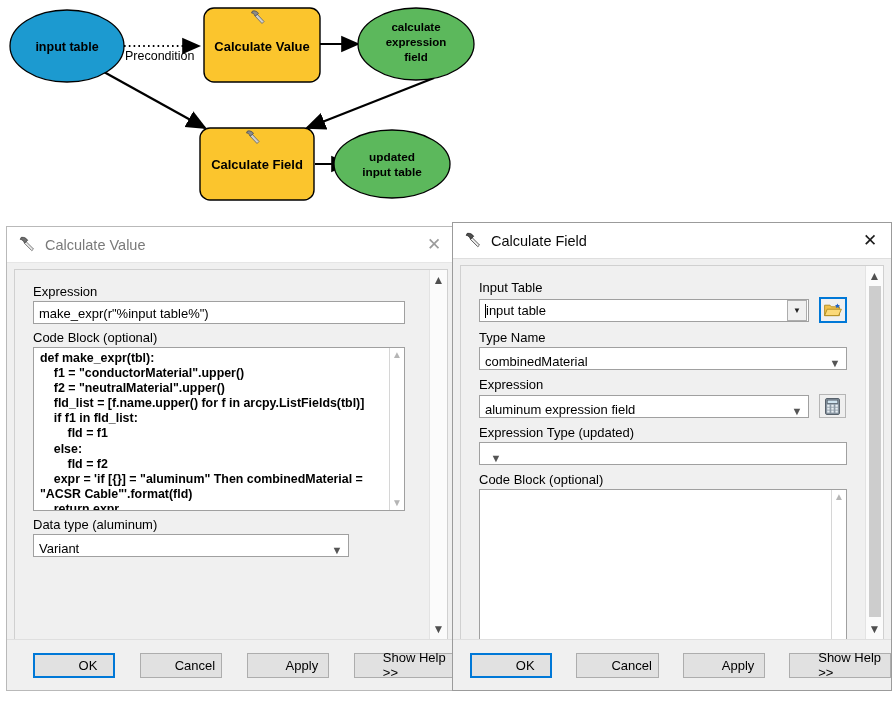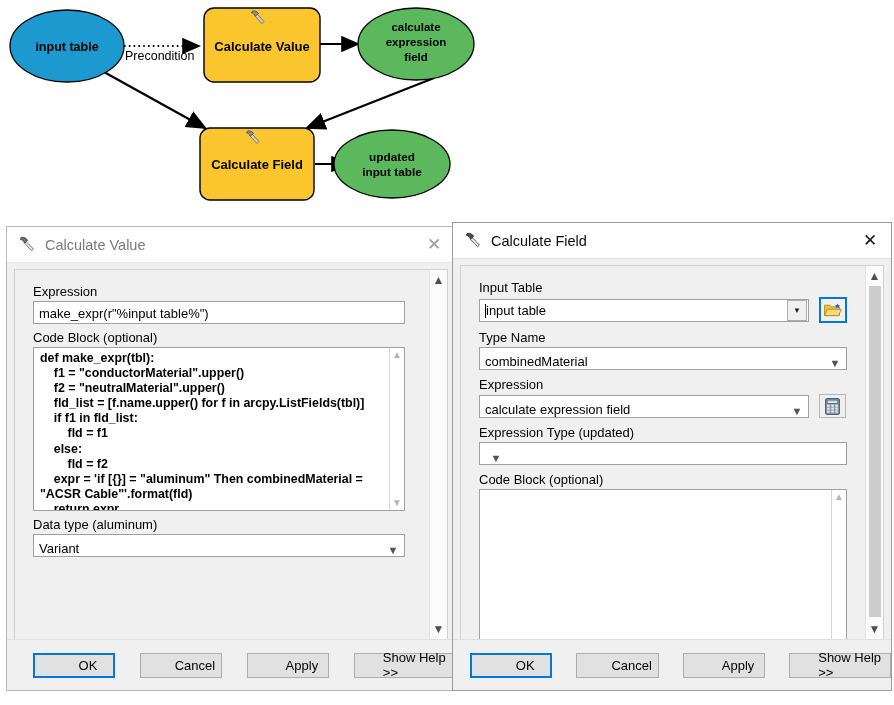--- a/index.html
+++ b/index.html
@@ -183,21 +183,21 @@
         fld = f2
     expr = 'if [{}] = "aluminum" Then combinedMaterial = "ACSR Cable"'.format(fld)
     return expr</pre>
           <div class="inner-sb">
             <span>▲</span>
             <span>▼</span>
           </div>
         </div>
 
         <div class="fld-label" style="margin-top:6px;">Data type (aluminum)</div>
-        <div class="combo" style="width:372px;">
+        <div class="combo" style="width:316px;">
           <div class="ctext">Variant</div>
           <div class="chev">▼</div>
         </div>
 
       </div>
     </div>
 
     <div class="btnbar" style="height:50px;">
       <div class="btn primary" style="width:84px;margin-left:26px;">OK</div>
       <div class="btn" style="width:84px;margin-left:25px;">Cancel</div>
@@ -250,21 +250,21 @@
 
         <div class="fld-label" style="margin-top:7px;">Type Name</div>
         <div class="combo" style="width:368px;">
           <div class="ctext">combinedMaterial</div>
           <div class="chev">▼</div>
         </div>
 
         <div class="fld-label" style="margin-top:7px;">Expression</div>
         <div style="display:flex;align-items:center;">
           <div class="combo" style="width:330px;">
-            <div class="ctext">calculate expression field</div>
+            <div class="ctext">aluminum expression field</div>
             <div class="chev">▼</div>
           </div>
           <div class="icon-btn plain" style="width:27px;height:24px;margin-left:10px;">
             <svg width="15" height="17" viewBox="0 0 15 17">
               <rect x="0.6" y="0.6" width="13.8" height="15.8" rx="1.2" fill="#8d9aa6" stroke="#4c5660" stroke-width="1"></rect>
               <rect x="2.2" y="2.1" width="10.6" height="3.4" fill="#cfe3ef" stroke="#4c5660" stroke-width="0.7"></rect>
               <g fill="#e7eef3">
                 <rect x="2.2" y="6.7" width="2.4" height="2.1"></rect>
                   <rect x="6.3" y="6.7" width="2.4" height="2.1"></rect>
                 <rect x="10.4" y="6.7" width="2.4" height="2.1"></rect>

